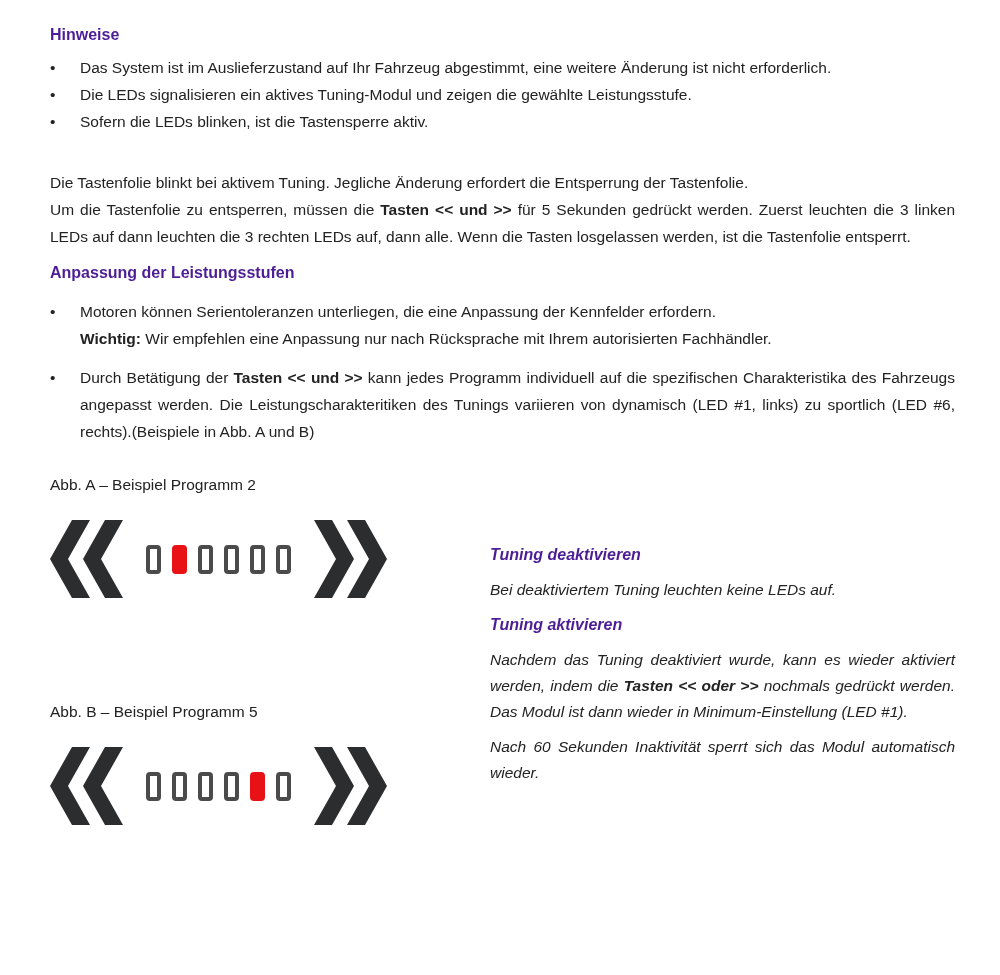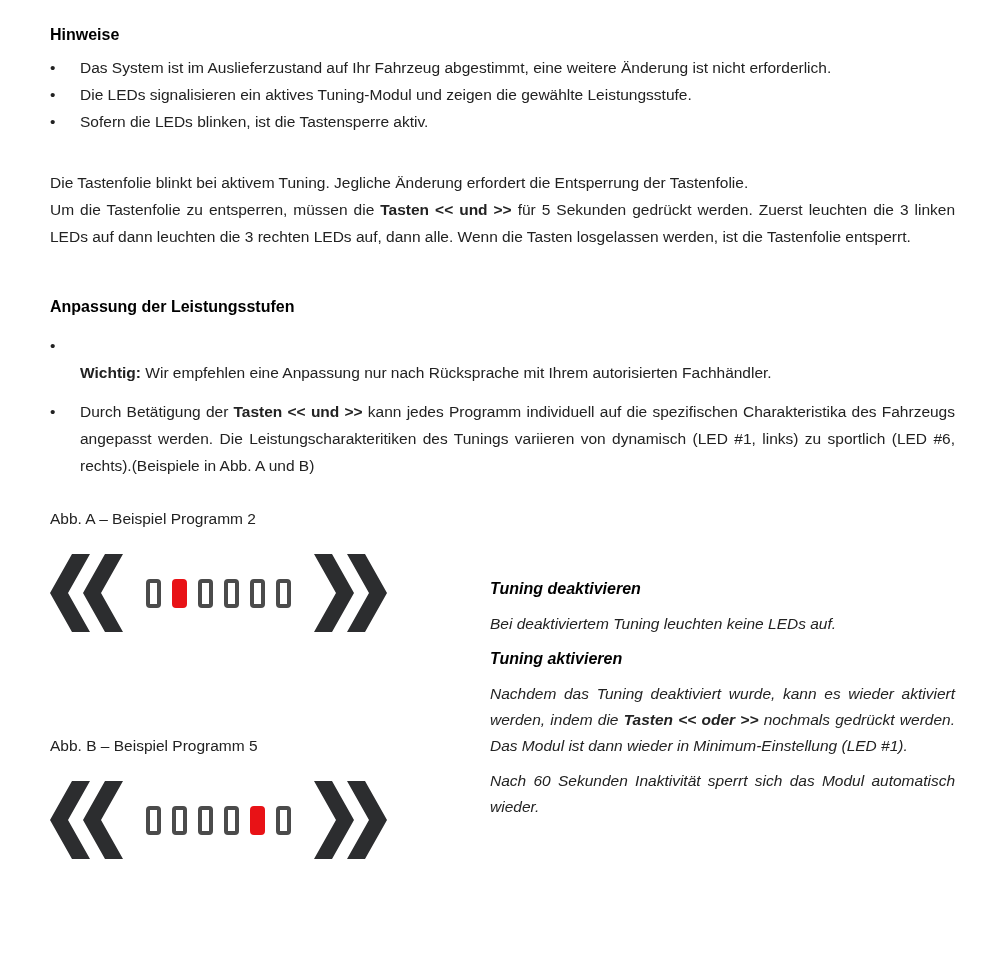--- a/index.html
+++ b/index.html
@@ -13,35 +13,35 @@
     font-family:"Liberation Sans","DejaVu Sans",sans-serif;
     font-size:15.5px;
     line-height:27px;
     overflow:hidden;
   }
   .heading {
     font-weight:bold;
     font-size:16px;
     margin:0;
     line-height:22px;
-    color:#000000;
+    color:#4c1d95;
   }
   .b { font-weight:bold;text-align:center; }
   p { margin:0; }
   .just { text-align:justify; }
 
   
   .bullet-row { display:flex; margin:0; }
   .bullet-glyph { width:30px; flex:0 0 30px; }
   .bullet-text { flex:1; }
 
   .sec-hinweise .bullets { margin-top:8px; }
   .sec-entsperren { margin-top:34px; }
   .sec-entsperren .para1 { margin-top:16px; }
-  .sec-anpassung { margin-top:46px; }
+  .sec-anpassung { margin-top:12px; }
   .sec-anpassung .bullets { margin-top:14px; }
   .sec-anpassung .bullet-2 { margin-top:12px; }
 
   
   .columns { display:flex; margin-top:26px;align-items:center; }
   .col-left { width:440px; flex:0 0 440px; }
   .col-right { flex:1; margin-top:32px; line-height:26px;font-style:italic; }
   .col-right .heading { line-height:24px; }
   .col-right p { margin-top:9px; }
   .col-right .heading + p { margin-top:10px; }
@@ -93,21 +93,21 @@
     <p class="para1">Die Tastenfolie blinkt bei aktivem Tuning. Jegliche Änderung erfordert die Entsperrung der Tastenfolie.</p>
     <p class="just"><span>Um die Tastenfolie zu entsperren, müssen die </span><span class="b">Tasten &lt;&lt; und &gt;&gt;</span><span> für 5 Sekunden gedrückt werden. Zuerst leuchten die 3 linken LEDs auf dann leuchten die 3 rechten LEDs auf, dann alle. Wenn die Tasten losgelassen werden, ist die Tastenfolie entsperrt.</span></p>
   </section>
 
   <section class="sec-anpassung">
     <h3 class="heading">Anpassung der Leistungsstufen</h3>
     <div class="bullets">
       <div class="bullet-row">
         <span class="bullet-glyph">•</span>
         <span class="bullet-text">
-          <br>
+          <span>Motoren können Serientoleranzen unterliegen, die eine Anpassung der Kennfelder erfordern.</span><br>
           <span><span class="b">Wichtig:</span><span> Wir empfehlen eine Anpassung nur nach Rücksprache mit Ihrem autorisierten Fachhändler.</span></span>
         </span>
       </div>
       <div class="bullet-row bullet-2">
         <span class="bullet-glyph">•</span>
         <span class="bullet-text just"><span>Durch Betätigung der </span><span class="b">Tasten &lt;&lt; und &gt;&gt;</span><span> kann jedes Programm individuell auf die spezifischen Charakteristika des Fahrzeugs angepasst werden. Die Leistungscharakteritiken des Tunings variieren von dynamisch (LED #1, links) zu sportlich (LED #6, rechts).(Beispiele in Abb. A und B)</span></span>
       </div>
     </div>
   </section>
 

